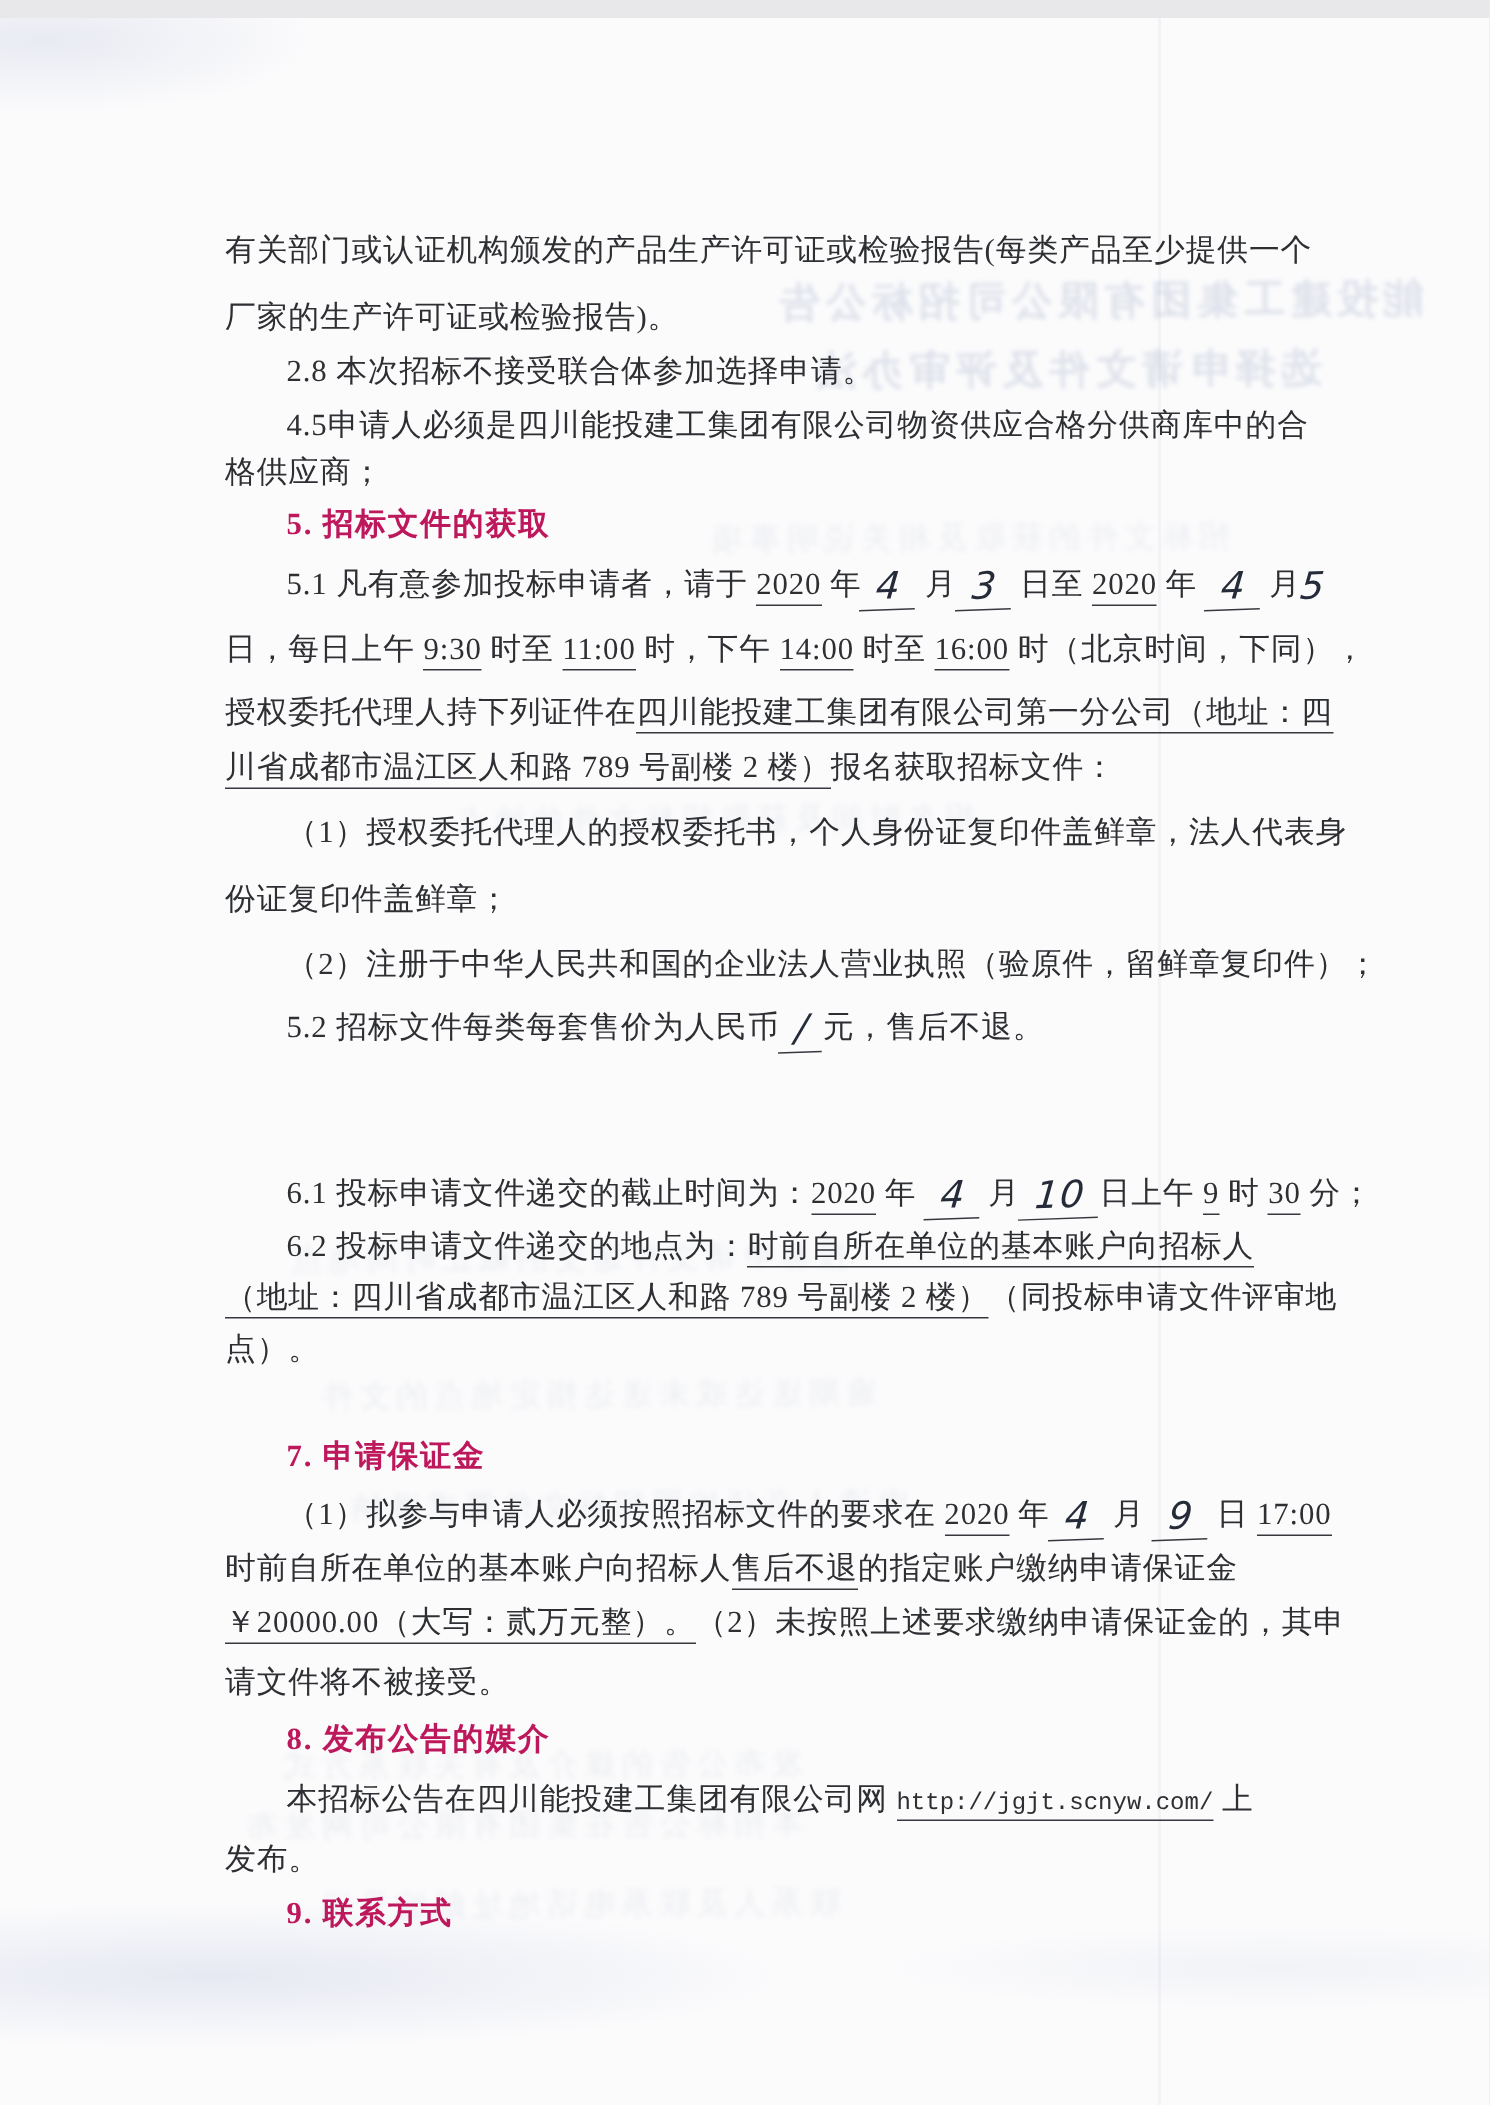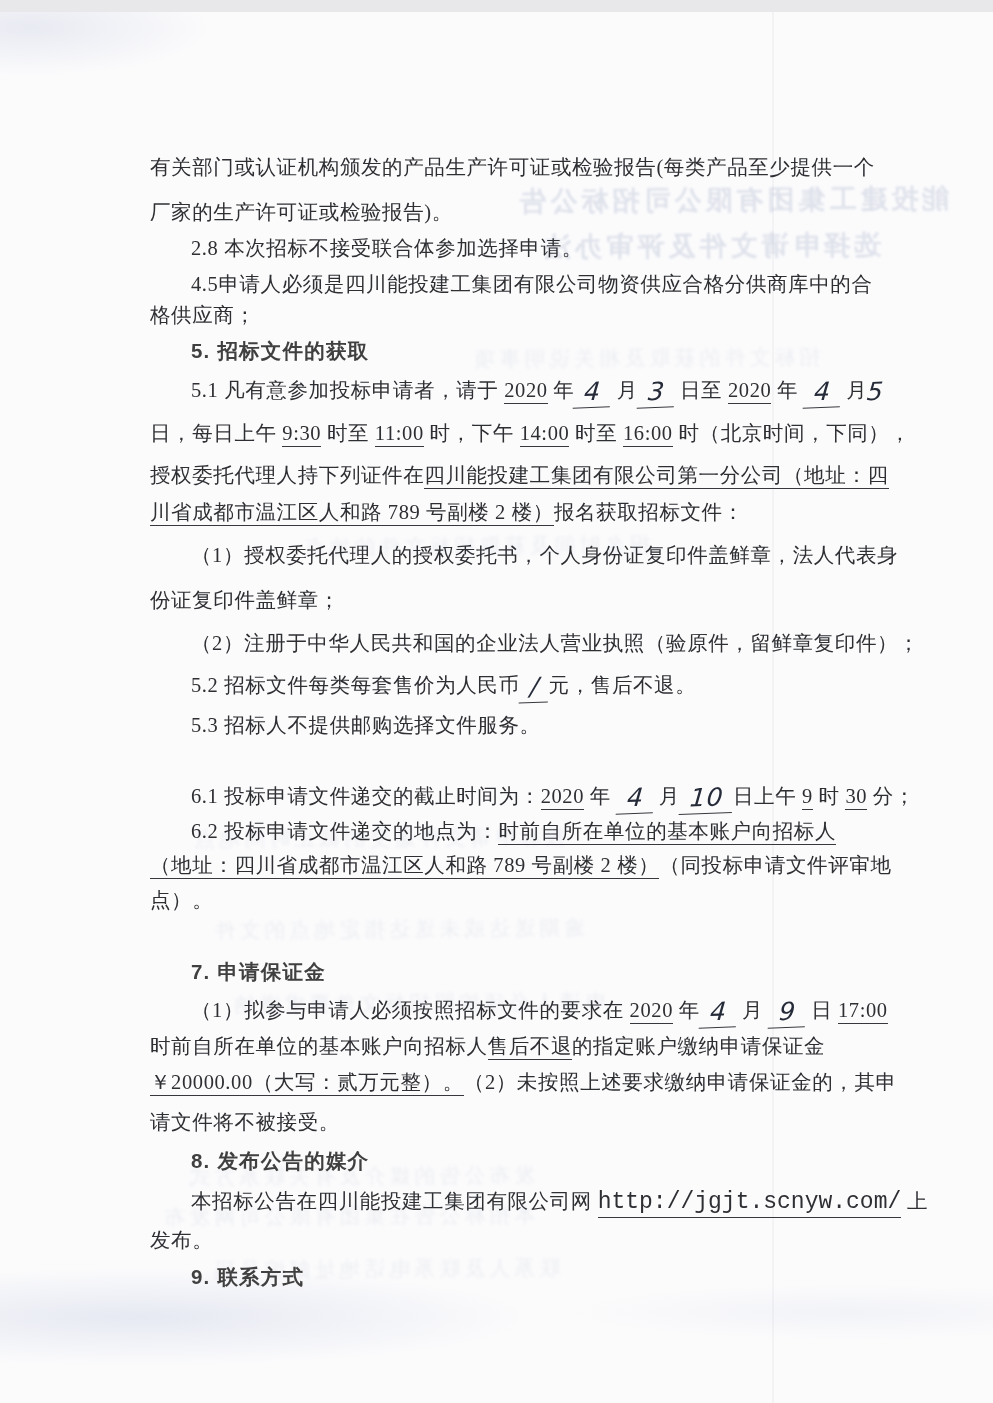--- a/index.html
+++ b/index.html
@@ -23,37 +23,37 @@
     background:rgba(140,146,165,.07);}
   .line{
     position:absolute;left:150px;
     white-space:nowrap;
     font-family:"Liberation Serif","DejaVu Serif",serif;
     font-size:20.5px;line-height:1.25;
     letter-spacing:0.6px;
   }
   .ind{padding-left:41px;}
   .heading{
-    font-family:Liberation Sans, sans-serif;
-    font-weight:700;letter-spacing:1.2px;color:#404040;
+    font-family:Liberation Serif, serif;
+    font-weight:700;letter-spacing:1.2px;color:#be185d;
   }
   .u{border-bottom:1.8px solid #37383d;padding-bottom:2px;}
   .hand{
     font-family:"DejaVu Sans",sans-serif;
     font-style:italic;font-weight:500;
     font-size:25px;color:#252b38;
     display:inline-block;
     transform:skewX(-7deg) rotate(-2deg);
     vertical-align:-3px;line-height:1;
   }
   .hand.u{padding:0 10px 3px;}
   .slash{padding:0 9px 3px;}
   .mono{
     font-family:"Liberation Mono","DejaVu Sans Mono",monospace;
-    font-size:23px;letter-spacing:0;
+    font-size:16px;letter-spacing:0;
   }
   
   .bleed{
     position:absolute;
     transform:scaleX(-1) rotate(.4deg);
     filter:blur(1.8px);
     color:#8f99b2;opacity:.13;
     font-family:"Liberation Sans","DejaVu Sans",sans-serif;
     font-size:21px;letter-spacing:4px;white-space:nowrap;
     pointer-events:none;
@@ -118,23 +118,20 @@
   <div class="line" style="top:576px">
     <span>份证复印件盖鲜章；</span>
   </div>
   <div class="line ind" style="top:619px">
     <span>（2）注册于中华人民共和国的企业法人营业执照（验原件，留鲜章复印件）；</span>
   </div>
 
   <div class="line ind" style="top:661px">
     <span>5.2 招标文件每类每套售价为人民币</span><span class="hand u slash">/</span><span>元，售后不退。</span>
   </div>
-  <div class="line ind" style="top:701px">
-    <span>5.3 招标人不提供邮购选择文件服务。</span>
-  </div>
 
   <div class="line ind" style="top:772px">
     <span>6.1 投标申请文件递交的截止时间为：</span><span class="u">2020</span><span> 年 </span><span class="hand u">4</span><span> 月</span><span class="hand u">10</span><span>日上午 </span><span class="u">9</span><span> 时 </span><span class="u">30</span><span> 分；</span>
   </div>
 
   <div class="line ind" style="top:807px">
     <span>6.2 投标申请文件递交的地点为：</span><span class="u">时前自所在单位的基本账户向招标人</span>
   </div>
   <div class="line" style="top:841px">
     <span class="u">（地址：四川省成都市温江区人和路 789 号副楼 2 楼）</span><span>（同投标申请文件评审地</span>

